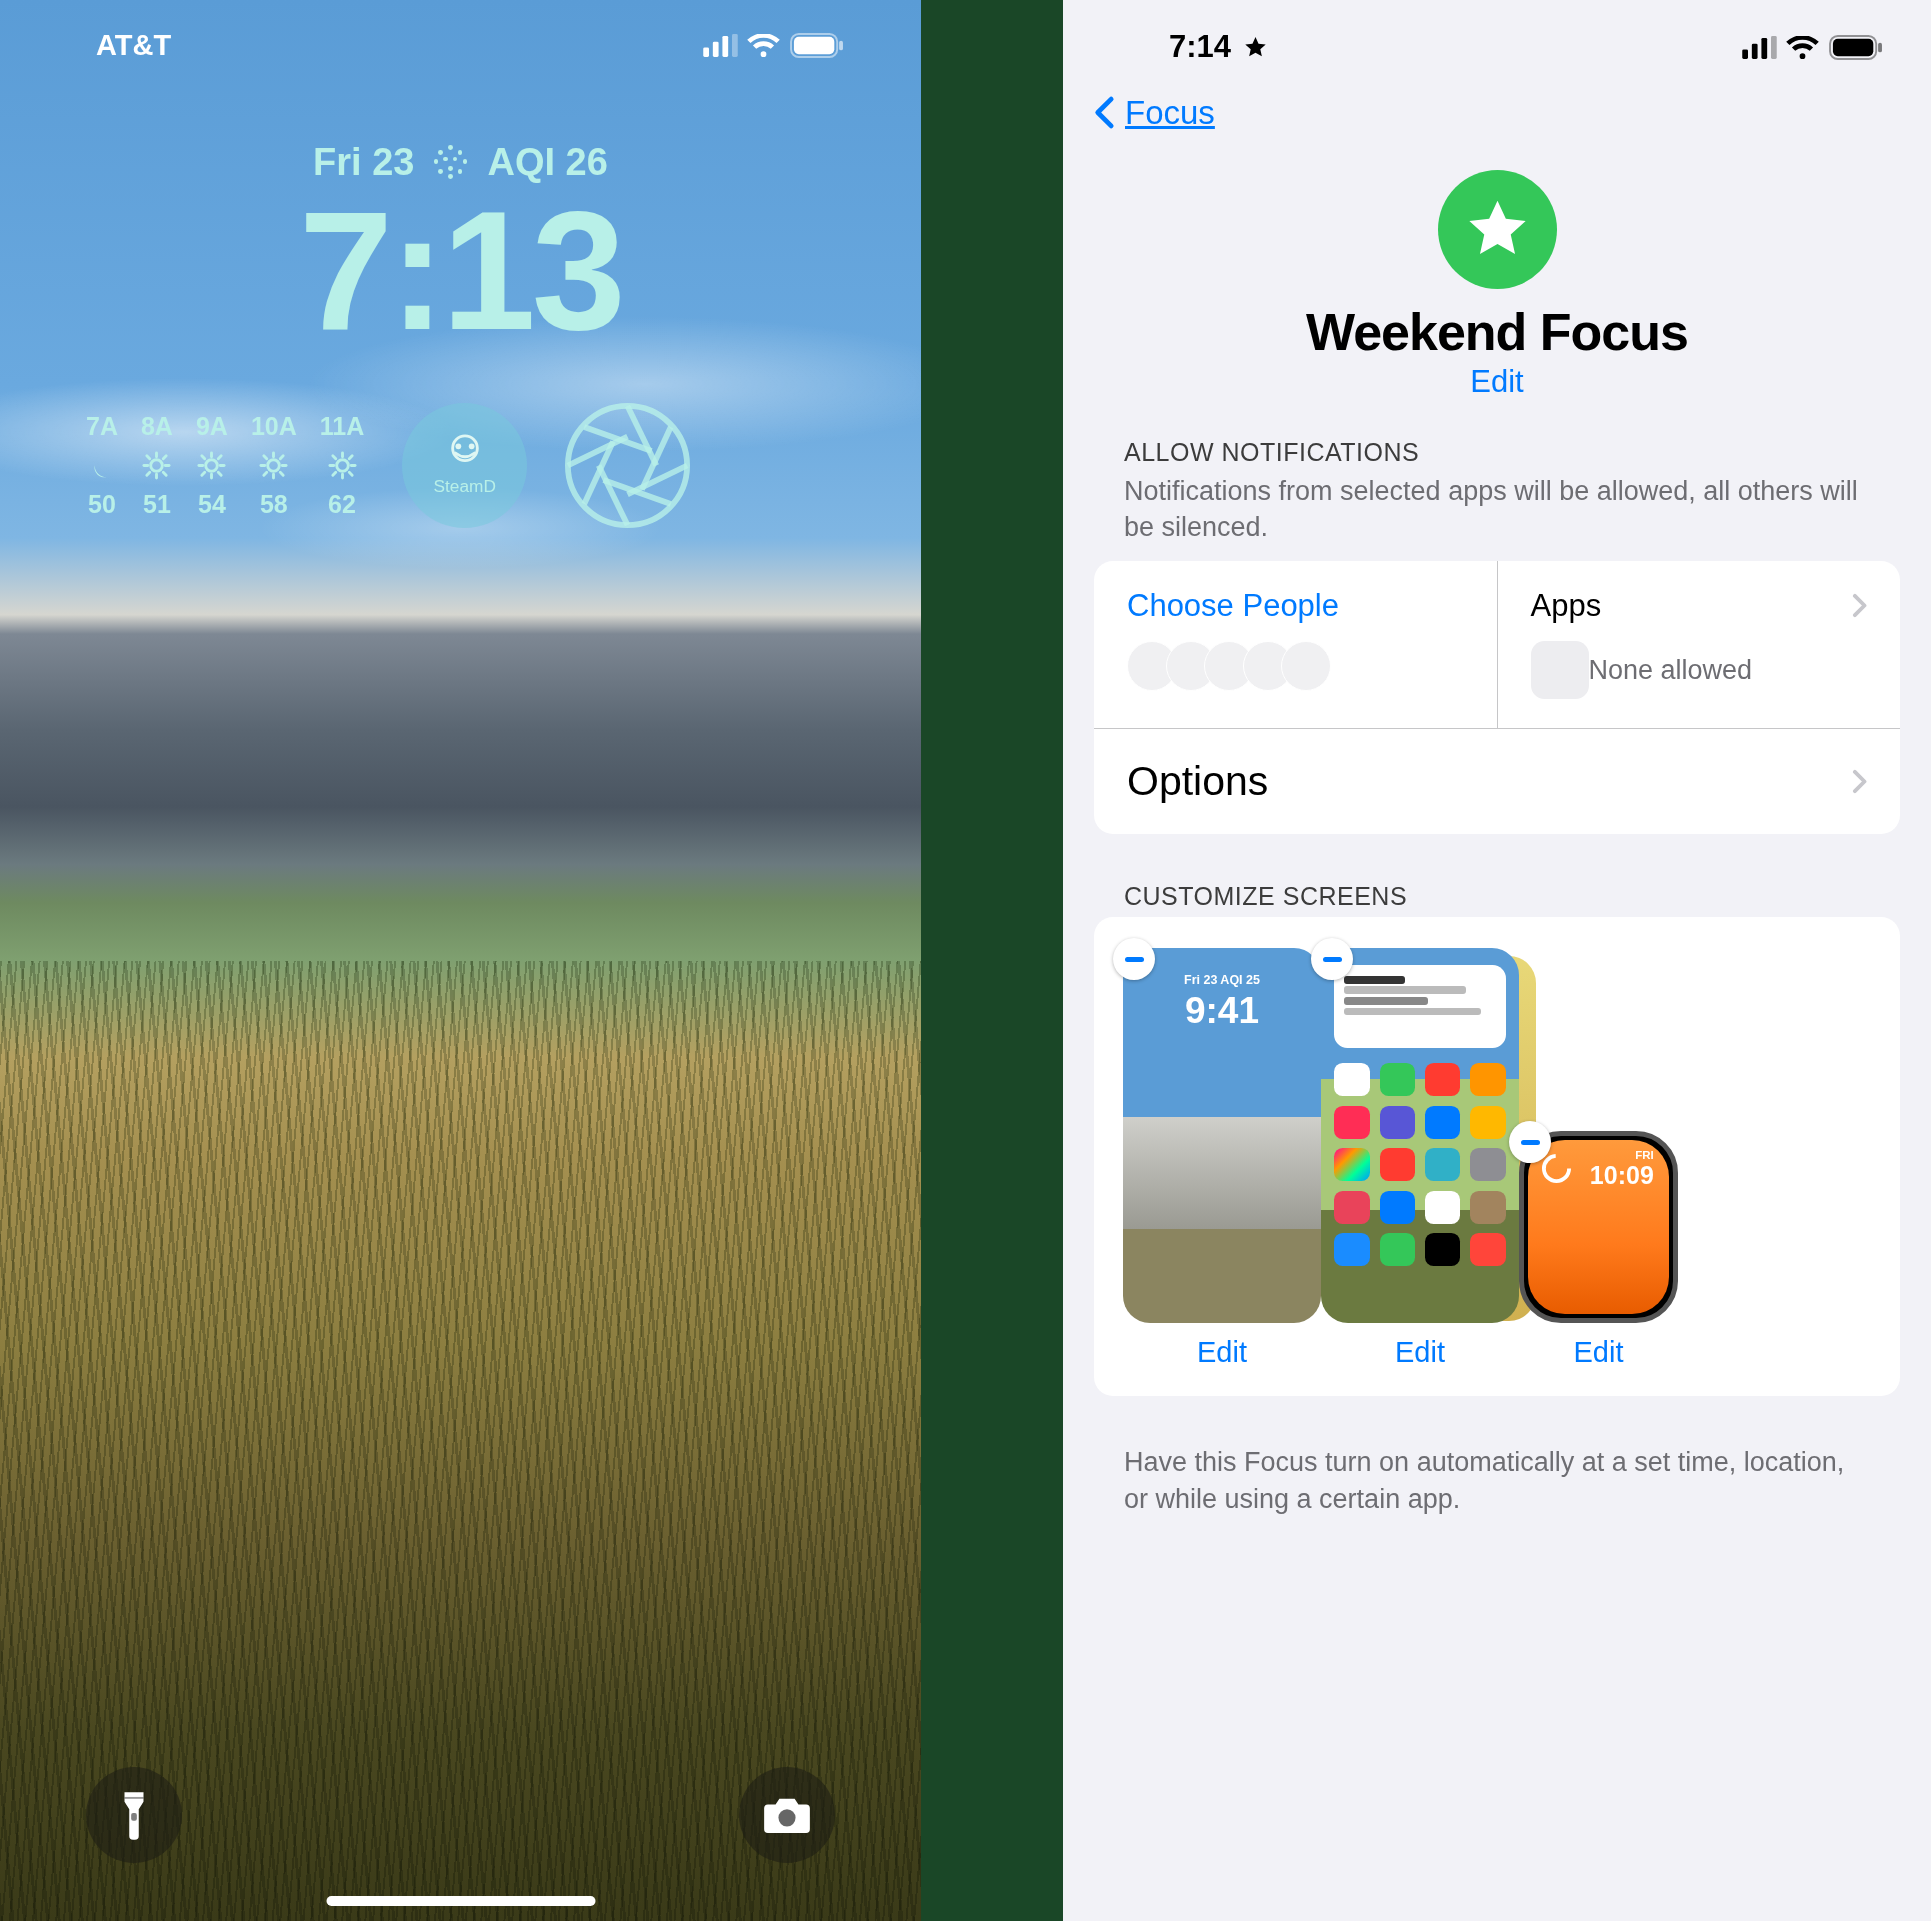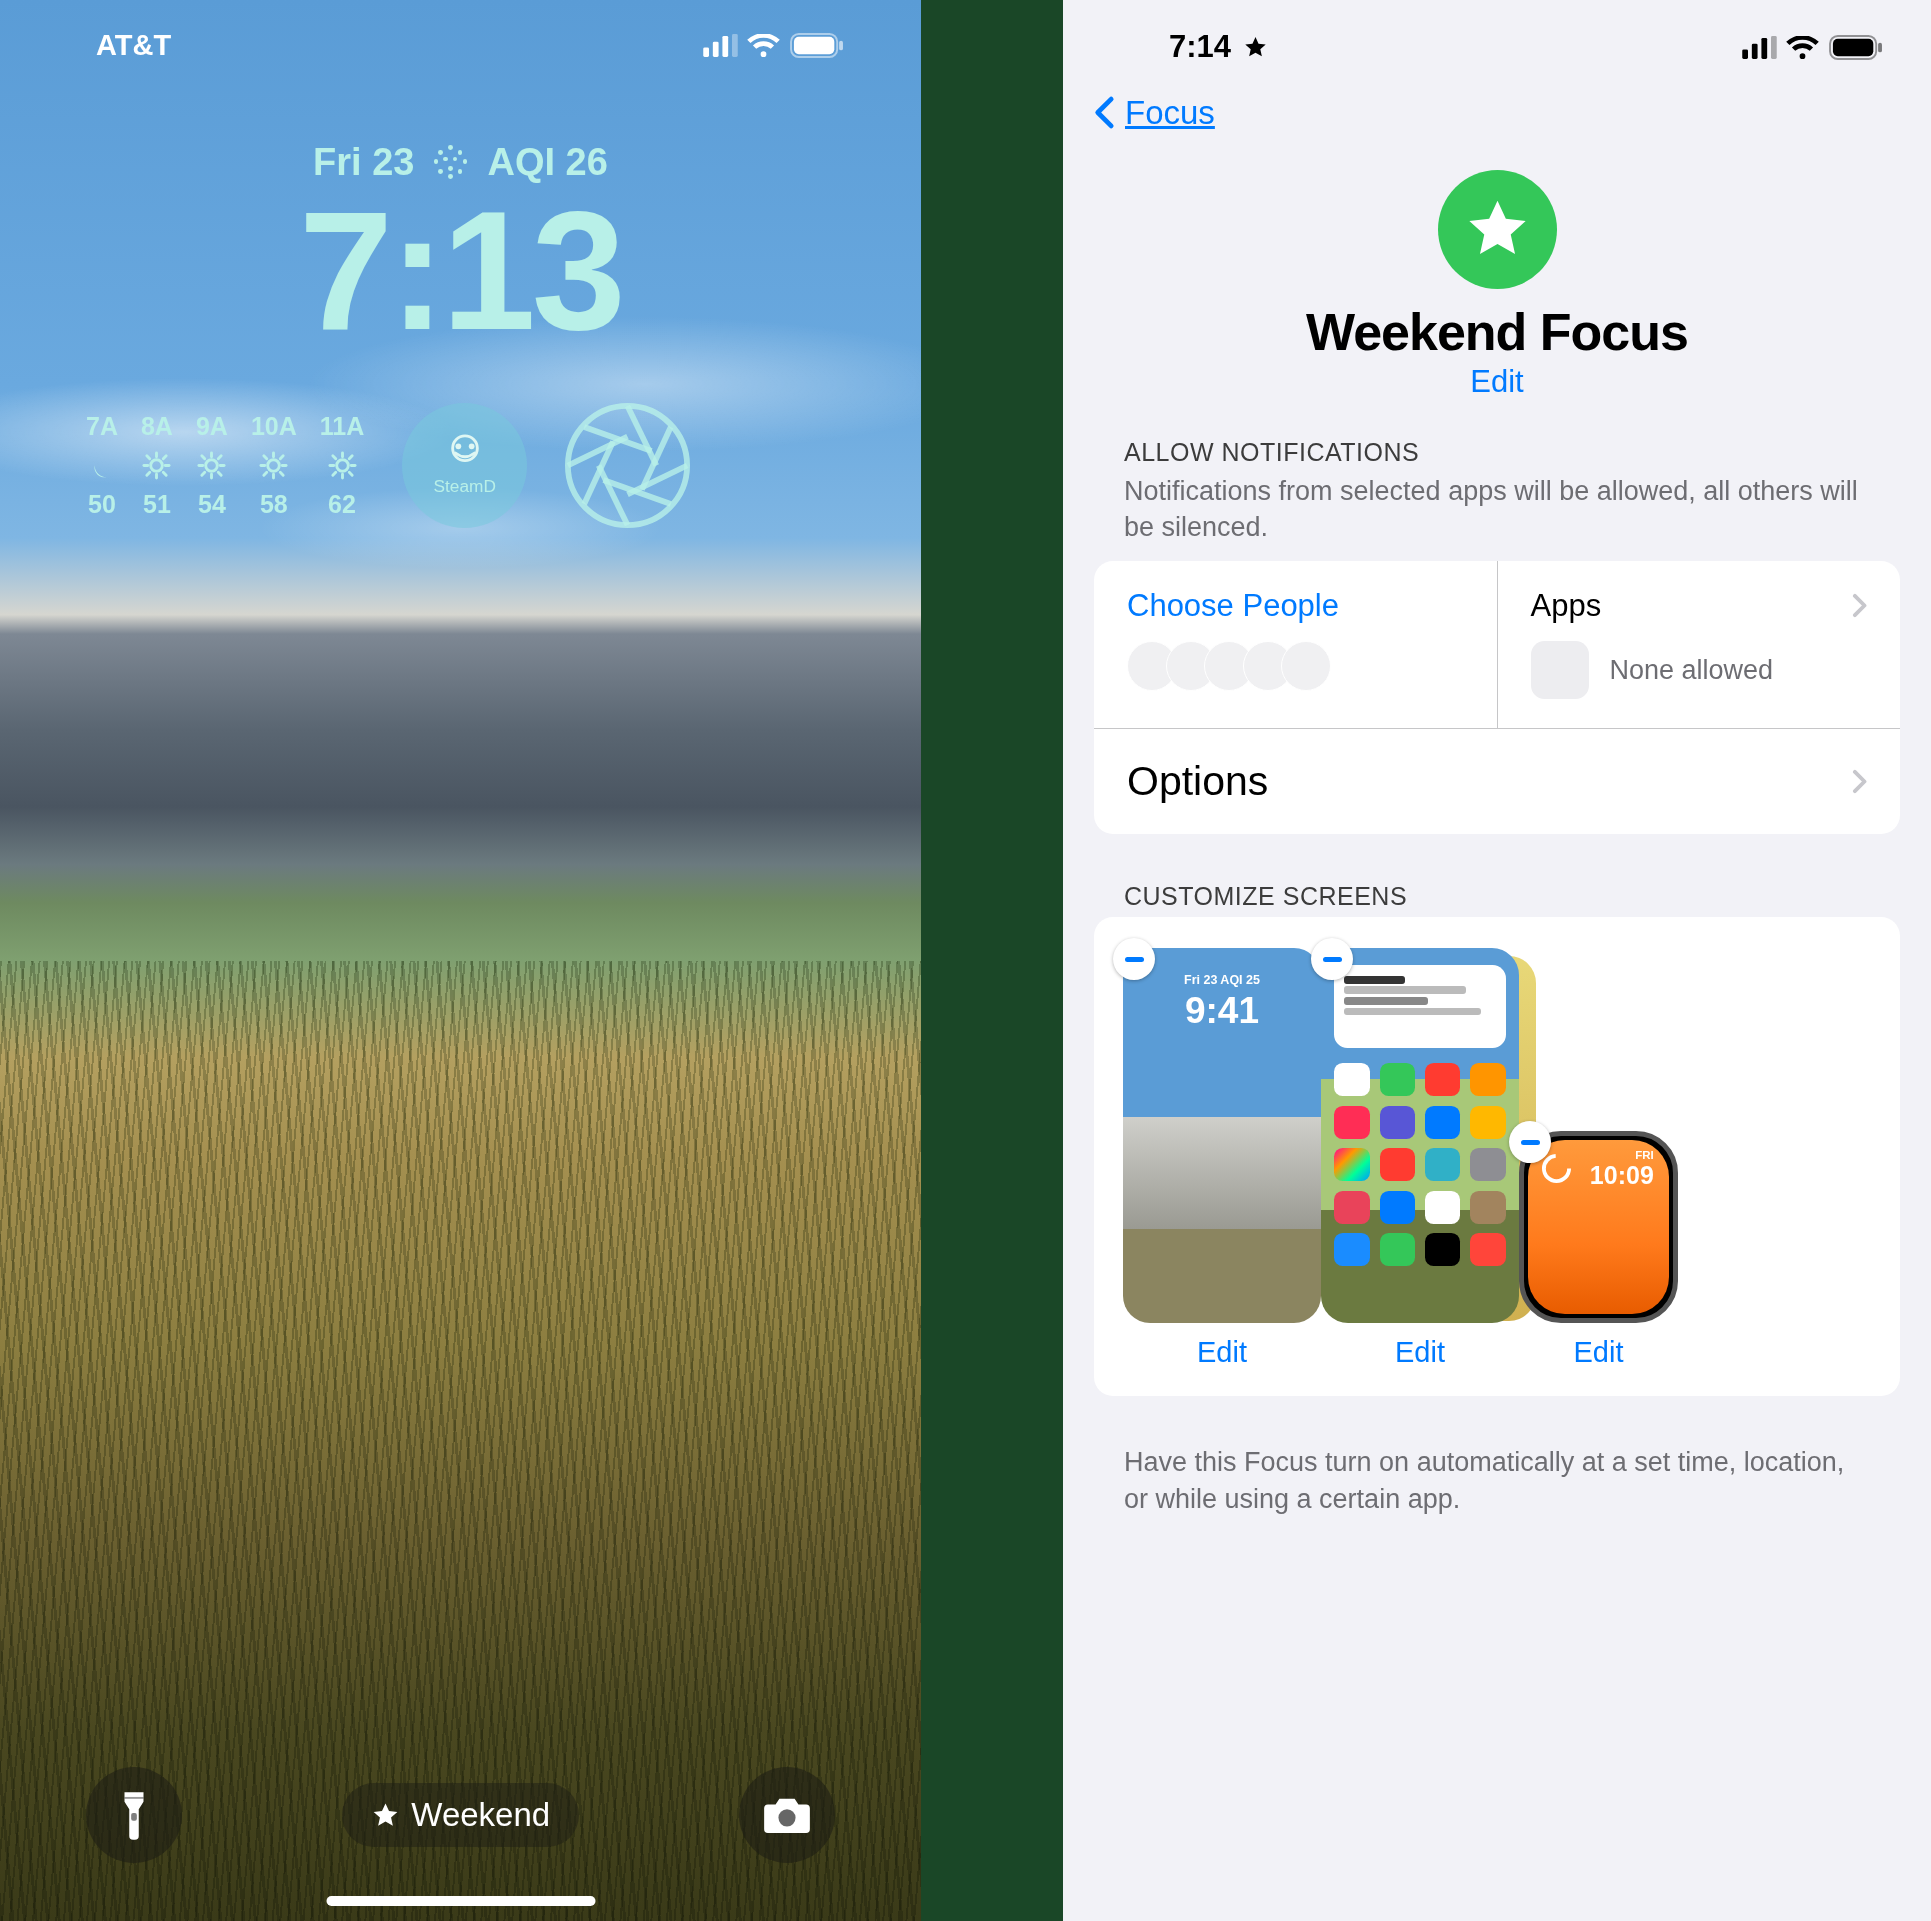--- a/index.html
+++ b/index.html
@@ -167,21 +167,21 @@
     display:flex;
   }
   .notif-col {
     flex:1; padding: 27px 33px 29px;
   }
   .notif-col + .notif-col { border-left:1px solid var(--sep-grey); }
   .notif-title { font-size: 31px; display:flex; justify-content:space-between; align-items:center;}
   .notif-title.blue { color: var(--accent-blue); }
   .avatars { display:flex; margin-top:17.3px; }
   .avatars span{ width:50px; height:50px; border-radius:50%; background:#f0f0f2; margin-right:-11.5px; border:1.9px solid #fff;}
-  .apps-row { display:flex; align-items:center; gap:21px; margin-top:17.3px;}
+  .apps-row { display:flex; align-items:center; margin-top:17.3px;}
   .app-square{ width:58px; height:58px; border-radius:13.4px; background:#ededf0;}
   .none-text{ color: var(--label-grey); font-size:27px; }
   .chevron { color:#c7c7cc; }
   .options-row {
     border-top:1px solid var(--sep-grey);
     padding: 29px 33px;
     display:flex; justify-content:space-between; align-items:center;
     font-size: 41px;
   }
 
@@ -401,26 +401,20 @@
     </div>
   </div>
 
   <div class="ls-bottom">
     <div class="ls-btn">
       <svg width="38" height="50" viewBox="0 0 40 52">
             <path d="M10 2h20v10l-5 8v28a4 4 0 01-4 4h-2a4 4 0 01-4-4V20l-5-8V2z" fill="#fff"></path>
             <rect x="17" y="24" width="6" height="8" rx="2" fill="rgba(0,0,0,.5)"></rect>
             <line x1="10" y1="8" x2="30" y2="8" stroke="rgba(0,0,0,.4)" stroke-width="2"></line>
           </svg>
-    </div>
-    <div class="focus-pill">
-      <svg width="29" height="29" viewBox="0 0 24 24">
-            <path d="M12 2l2.9 6.3 6.9.7-5.2 4.7 1.5 6.8L12 17l-6.1 3.5 1.5-6.8L2.2 9l6.9-.7L12 2z" fill="#fff"></path>
-          </svg>
-      <span>Weekend</span>
     </div>
     <div class="ls-btn">
       <svg width="50" height="40" viewBox="0 0 52 42">
             <path d="M6 10h8l4-6h16l4 6h8a4 4 0 014 4v22a4 4 0 01-4 4H6a4 4 0 01-4-4V14a4 4 0 014-4z" fill="#fff"></path>
             <circle cx="26" cy="24" r="9" fill="rgba(0,0,0,.6)"></circle>
           </svg>
     </div>
   </div>
 
   <div class="home-indicator"></div>

